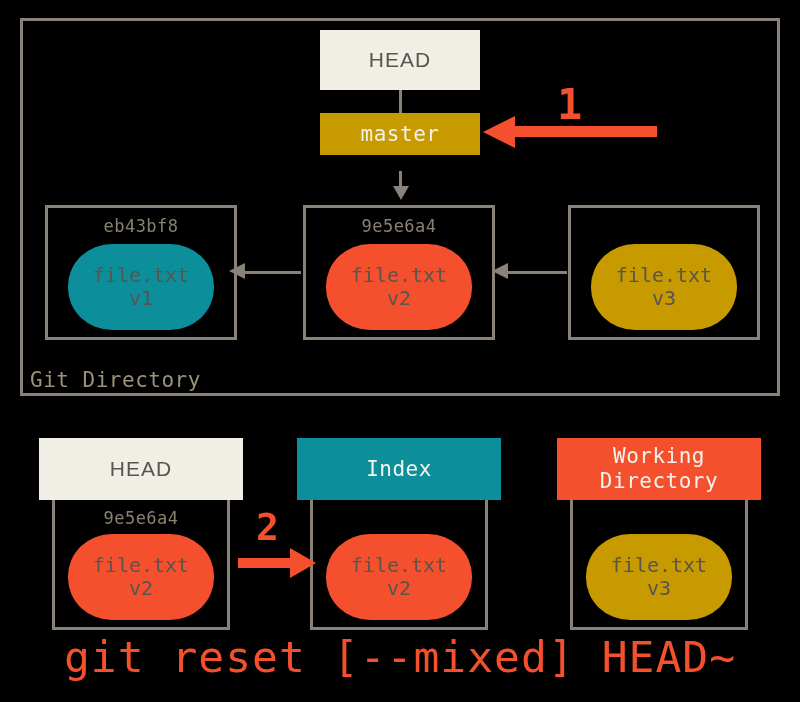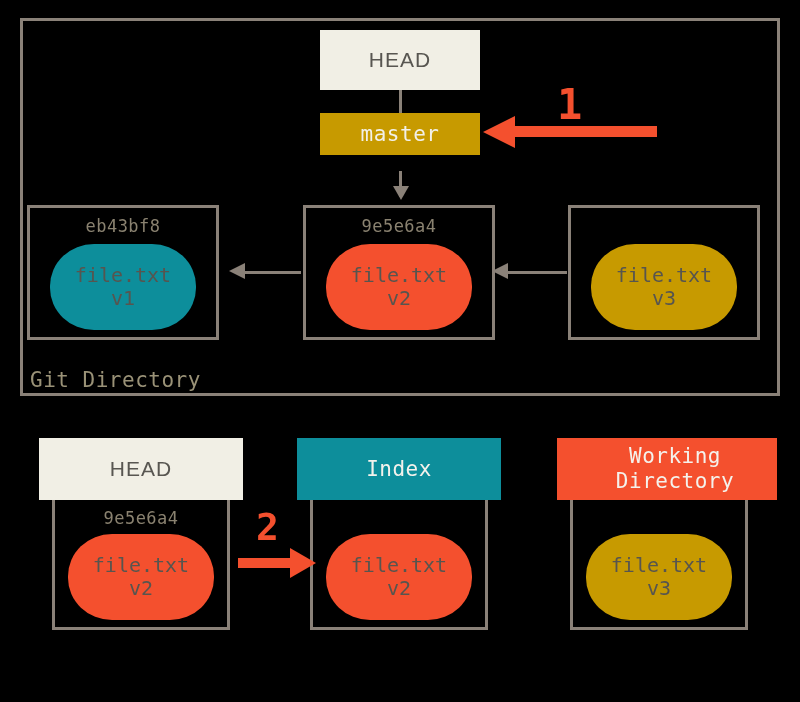--- a/index.html
+++ b/index.html
@@ -106,21 +106,21 @@
 
   
   .commit-box {
     position: absolute;
     top: 205px;
     width: 192px;
     height: 135px;
     border: 3px solid #8a8178;
     box-sizing: border-box;
   }
-  #commit-box-0 { left: 27px; }
+  #commit-box-0 { left: 45px; }
   #commit-box-1 { left: 303px; }
   #commit-box-2 { left: 568px; }
   .commit-hash {
     position: absolute;
     top: 8px;
     left: 0;
     width: 100%;
     text-align: center;
     font-size: 17px;
     color: #8a8270;
@@ -217,21 +217,21 @@
     top: 438px;
     width: 204px;
     height: 62px;
     display: flex;
     align-items: center;
     justify-content: center;
     text-align: center;
   }
   #area-header-0 { left: 39px; background: #f1efe5; }
   #area-header-1 { left: 297px; background: #0d8e9b; justify-content: center; }
-  #area-header-2 { left: 557px; background: #f4502e; padding-left: 16px; }
+  #area-header-2 { left: 557px; background: #f4502e; }
   #area-header-0 .lbl {
     font-size: 21px;
     color: #585651;
     font-family: "Liberation Sans", sans-serif;
     letter-spacing: 1px;
   }
   #area-header-1 .lbl, #area-header-2 .lbl {
     font-size: 21px;
     color: #f4f2ec;
     letter-spacing: 0.5px;
@@ -399,14 +399,15 @@
   </div>
   <div class="area-blob" id="area-blob-2" style="background: rgb(199, 154, 0);">
     <span class="f1">file.txt</span>
     <span class="f2">v3</span>
   </div>
 
   <div id="arrow2-shaft"></div>
   <div id="arrow2-head"></div>
   <div id="arrow2-label">2</div>
 
+  <div id="command-text" style="color: rgb(244, 80, 46);">git reset [--mixed] HEAD~</div>
 
 </div>
 
 </body></html>

